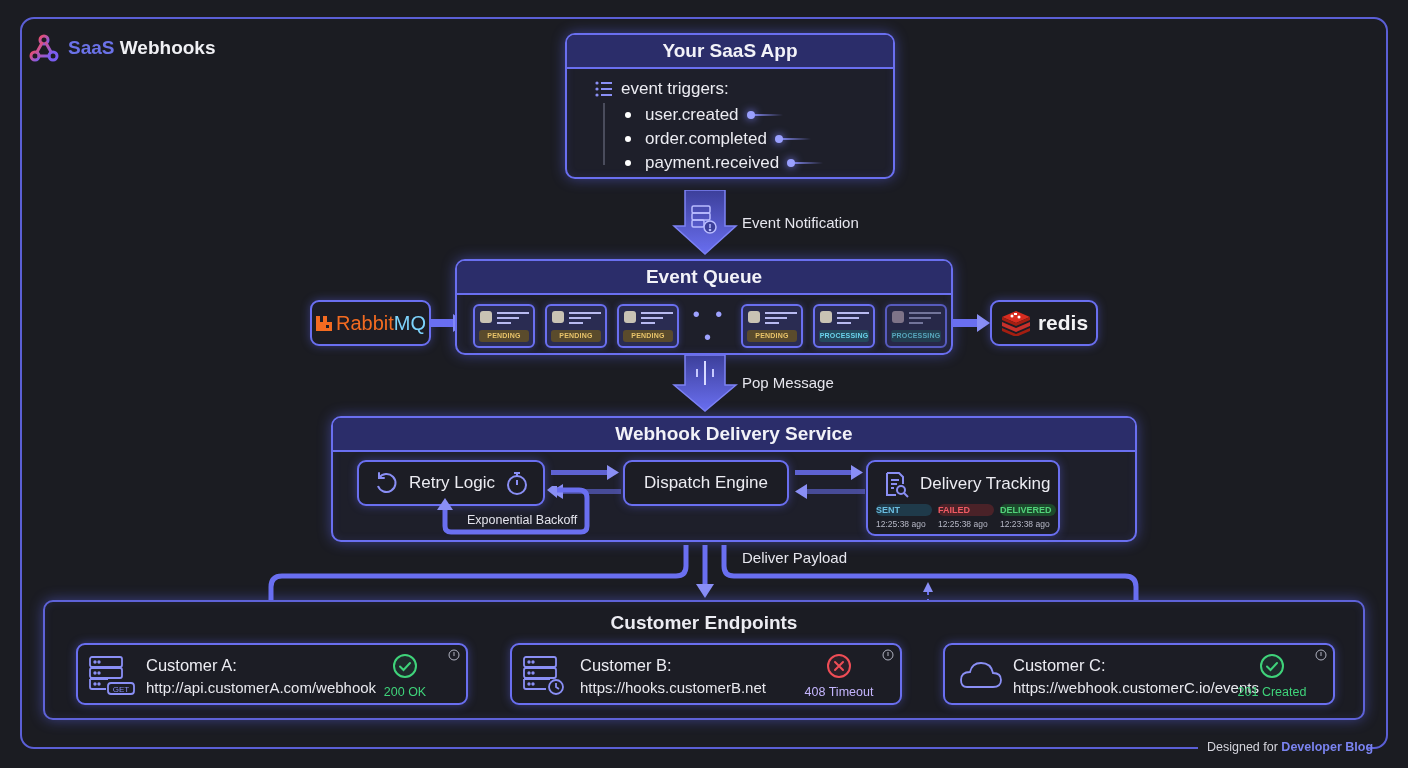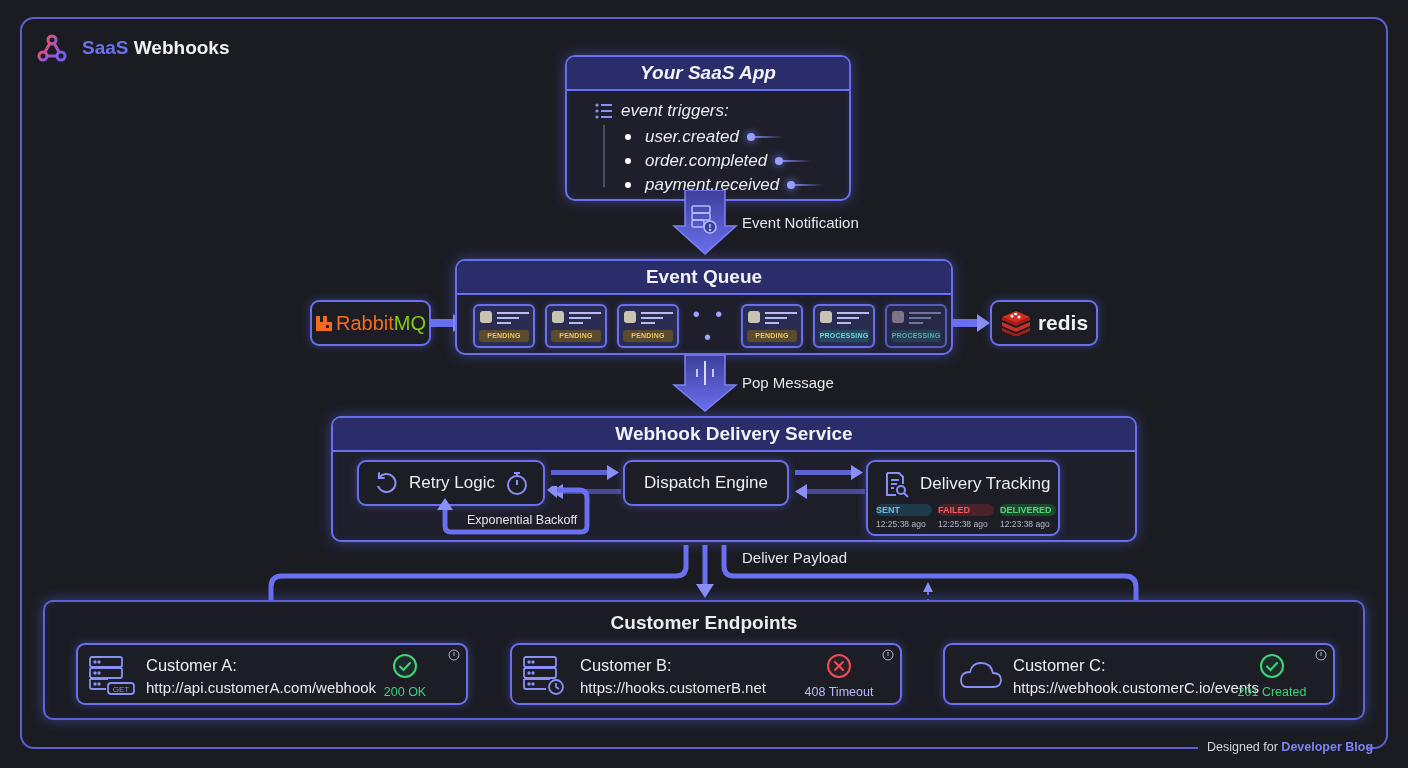--- a/index.html
+++ b/index.html
@@ -10,21 +10,21 @@
     color: #ececf2;
     position: relative;
   }
   .frame {
     position: absolute; left: 20px; top: 17px; width: 1368px; height: 732px;
     border: 2px solid #5b5fd6; border-radius: 14px;
   }
   .frame-gap {
     position: absolute; left: 1198px; top: 740px; width: 170px; height: 14px; background: #1b1c22;
   }
-  .brand { position: absolute; left: 36px; top: 32px; display: flex; align-items: center; gap: 14px; }
+  .brand { position: absolute; left: 28px; top: 32px; display: flex; align-items: center; gap: 8px; }
   .brand-text { font-size: 19px; font-weight: 700; }
   .brand-saas { color: #6b72e8; }
   .brand-webhooks { color: #f0f0f4; }
 
   .panel {
     position: absolute;
     background: #1e1f2a;
     border: 2px solid #6a6ff0;
     border-radius: 10px;
     box-shadow: 0 0 14px rgba(100,108,255,0.45), inset 0 0 8px rgba(100,108,255,0.12);
@@ -37,21 +37,21 @@
   }
   .box {
     position: absolute;
     background: #1c1d25;
     border: 2px solid #6a6ff0;
     border-radius: 9px;
     box-shadow: 0 0 10px rgba(100,108,255,0.4);
   }
 
   
-  .app { left: 565px; top: 55px; width: 286px; height: 146px; font-style: italic; }
+  .app { left: 565px; top: 33px; width: 330px; height: 146px; }
   .app .panel-head { height: 34px; line-height: 32px; }
   .triggers { position: absolute; left: 28px; top: 44px; }
   .trig-head { display: flex; align-items: center; gap: 8px; font-size: 17px; }
   .trig-list { position: relative; margin-top: 4px; padding-left: 30px; }
   .trig-item { font-size: 17px; height: 24px; line-height: 24px; display: flex; align-items: center; position: relative; }
   .trig-item .dot { display: inline-block; width: 6px; height: 6px; background: #fff; border-radius: 50%; margin-right: 14px; }
   .glow {
     display: inline-block; margin-left: 10px; width: 34px; height: 2px;
     background: linear-gradient(90deg, #8a90ff, rgba(138,144,255,0));
     position: relative;
@@ -80,21 +80,21 @@
     position: absolute; left: 4px; right: 4px; bottom: 4px; height: 12px; border-radius: 3px;
     font-size: 7px; line-height: 12px; text-align: center; font-weight: 700; letter-spacing: 0.2px;
   }
   .tag.pending { background: #5a4b2c; color: #e9c46a; }
   .tag.processing { background: #254a5e; color: #6ad3ec; }
   .qcard.faded { opacity: 0.75; }
   .ellipsis { color: #9ea2ff; font-size: 20px; letter-spacing: 5px; width: 42px; text-align: center; }
 
   .rabbit { left: 310px; top: 300px; width: 121px; height: 46px; display: flex; align-items: center; justify-content: center; gap: 3px; }
   .rabbit-text { color: #f36b21; font-size: 20px; }
-  .rabbit-text span { color: #84cc16; }
+  .rabbit-text span { color: #7dd3fc; }
   .redis { left: 990px; top: 300px; width: 108px; height: 46px; display: flex; align-items: center; justify-content: center; gap: 6px; }
   .redis-text { font-size: 21px; font-weight: 700; color: #f2f2f4; }
 
   
   .service { left: 331px; top: 416px; width: 806px; height: 126px; }
   .service .panel-head { height: 34px; line-height: 32px; }
   .retry { left: 24px; top: 42px; width: 188px; height: 46px; display: flex; align-items: center; justify-content: center; gap: 10px; font-size: 17px; }
   .dispatch { left: 290px; top: 42px; width: 166px; height: 46px; display: flex; align-items: center; justify-content: center; font-size: 17px; }
   .tracking { left: 533px; top: 42px; width: 194px; height: 76px; }
   .tracking-title { position: absolute; left: 14px; top: 8px; display: flex; align-items: center; gap: 10px; font-size: 17px; }

